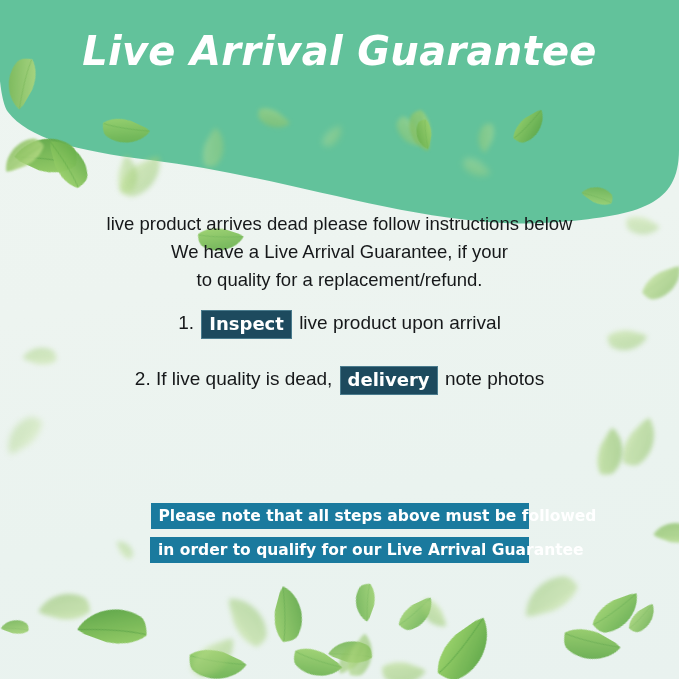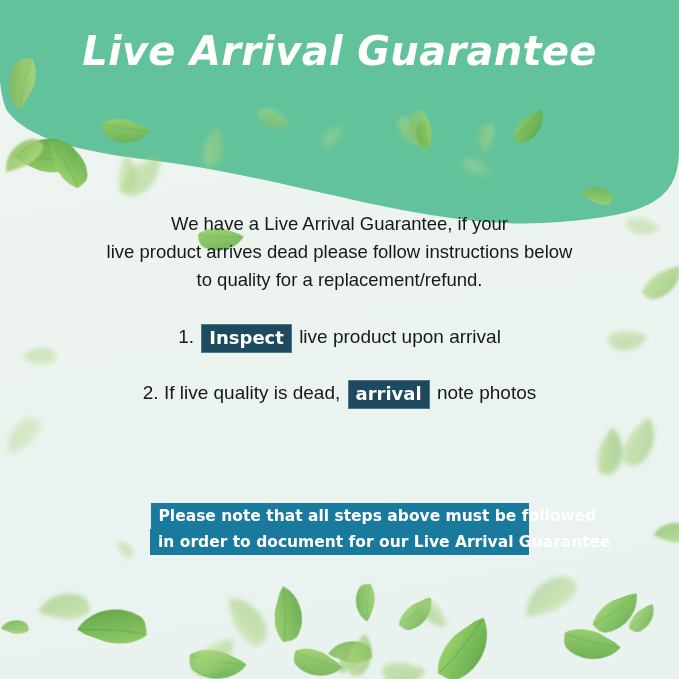--- a/index.html
+++ b/index.html
@@ -68,21 +68,21 @@
     font-size: 18.5px;
     line-height: 28px;
     font-family: "Liberation Sans", sans-serif;
   }
   .intro .line { display: block; white-space: nowrap; }
 
   
   .steps {
     position: absolute;
     left: 0;
-    top: 320px;
+    top: 306px;
     width: 679px;
   }
   .step {
     width: 679px;
     text-align: center;
     color: #16181a;
     font-size: 19px;
     line-height: 34px;
     white-space: nowrap;
     margin-bottom: 22px;
@@ -118,21 +118,21 @@
     font-size: 15.5px;
     line-height: 26px;
     height: 26px;
     text-align: center;
     white-space: nowrap;
     font-family: "DejaVu Sans", "Liberation Sans", sans-serif;
     margin: 0 auto;
     box-sizing: border-box;
     padding: 0 8px;
   }
-  .bar-1 { width: 378px; }
+  .bar-1 { width: 378px; margin-bottom: 8px; }
   .bar-2 { width: 379px; }
 </style>
 </head>
 <body>
 
 <div id="poster">
 
   <svg class="banner-shape" viewBox="0 0 679 300" preserveAspectRatio="none">
     <path d="M 0,0 L 679,0 L 679,150 C 679,205 640,215 560,222
              C 430,233 300,178 150,160
@@ -703,42 +703,42 @@
               <stop offset="100%" stop-color="#93c46b"></stop>
             </linearGradient>
           </defs>
           <path d="M2,29 C22,-2 72,-6 98,3 C92,34 56,60 20,52 C12,50 6,41 2,29 Z" fill="url(#lg46)"></path>
           <path d="M4,30 C34,26 72,13 97,3" stroke="#93c46b" stroke-opacity="0.55" stroke-width="1.6" fill="none"></path>
         </svg>
       </div>
     </div>
 
   <div class="intro">
+    <span class="line">live product arrives dead please follow instructions below</span>
     <span class="line">We have a Live Arrival Guarantee, if your</span>
-    <span class="line">live product arrives dead please follow instructions below</span>
     <span class="line">to quality for a replacement/refund.</span>
   </div>
 
   <div class="steps">
 
     <div class="step">
       <span class="num">1.</span>
       <span></span>
       <span class="hl">Inspect</span>
       <span>live product upon arrival</span>
     </div>
 
     <div class="step">
       <span class="num">2.</span>
       <span>If live quality is dead,</span>
-      <span class="hl">arrival</span>
+      <span class="hl">delivery</span>
       <span>note photos</span>
     </div>
 
 
   </div>
 
   <div class="footer">
     <div class="bar bar-1">Please note that all steps above must be followed</div>
-    <div class="bar bar-2">in order to document for our Live Arrival Guarantee</div>
+    <div class="bar bar-2">in order to qualify for our Live Arrival Guarantee</div>
   </div>
 
 </div>
 
 </body></html>

